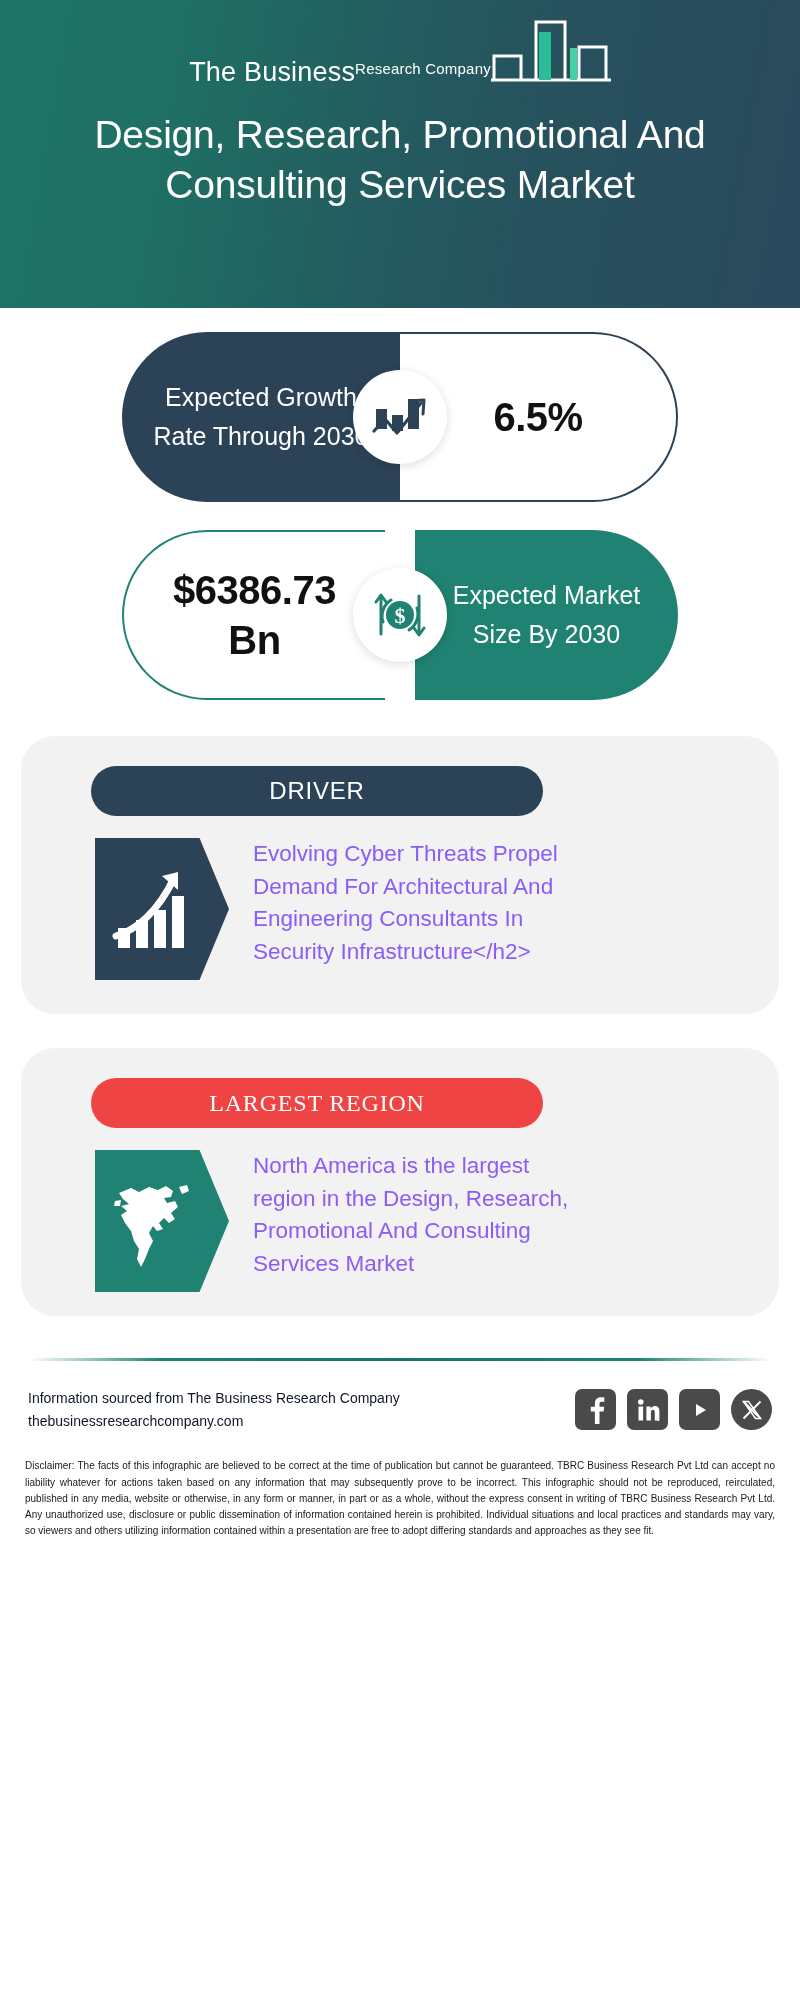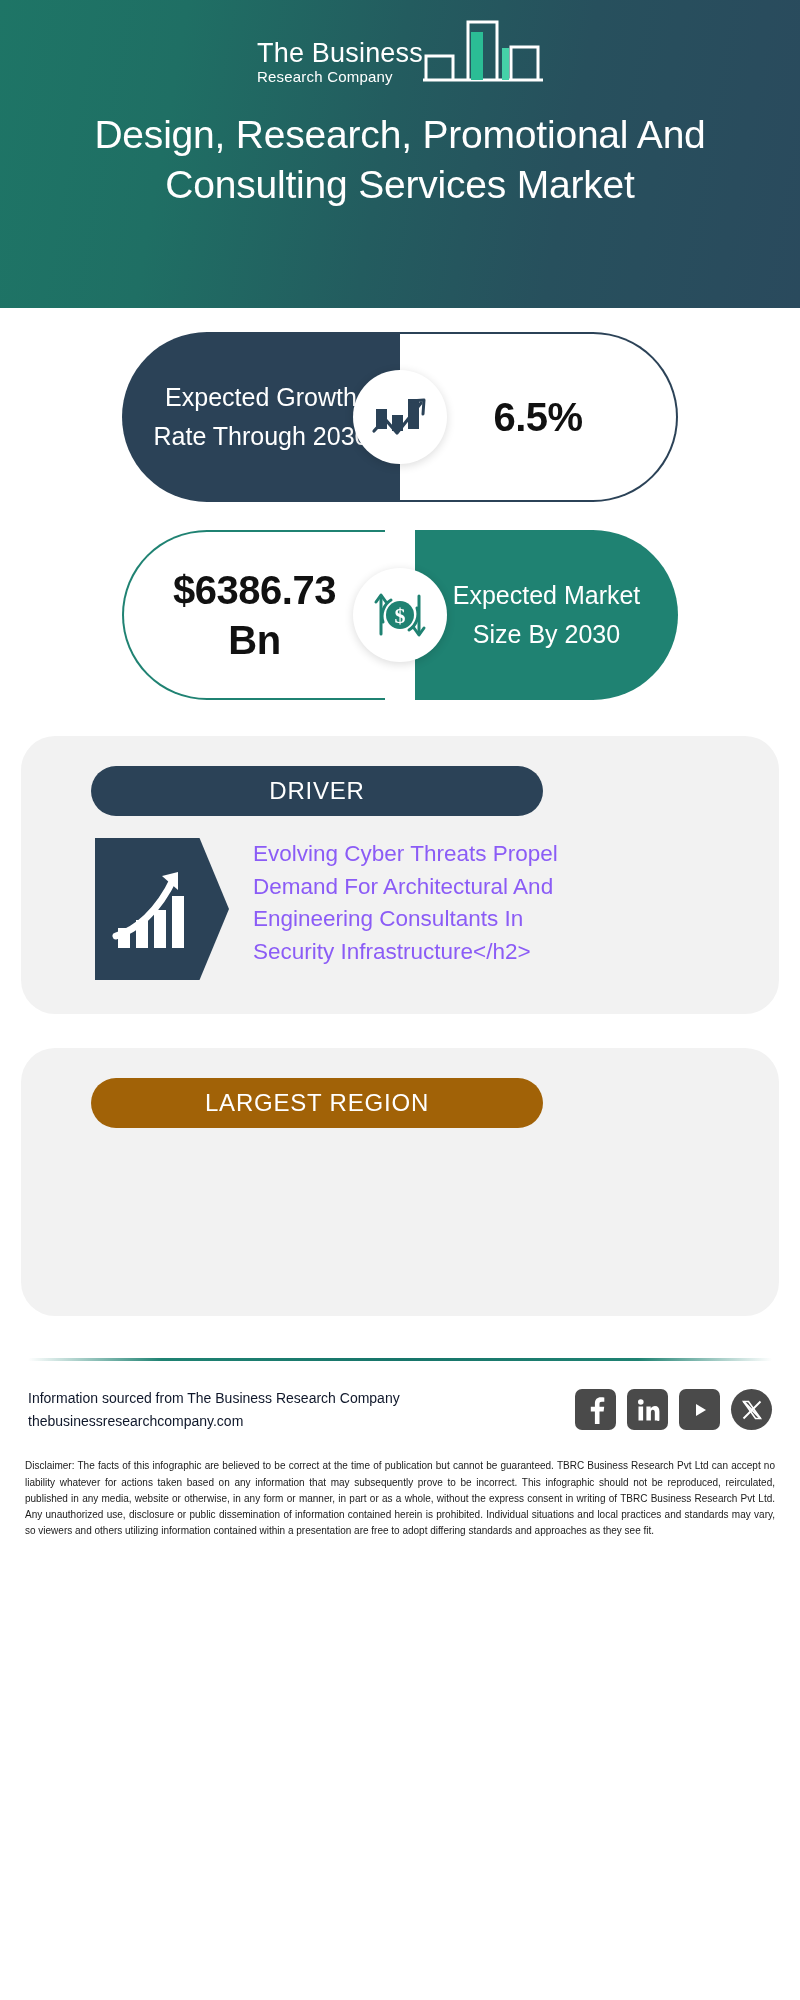--- a/index.html
+++ b/index.html
@@ -13,21 +13,21 @@
   }
 
   
   .header {
     height:308px;
     background:linear-gradient(100deg,#1e7566 0%, #1f6f64 22%, #235c5f 48%, #27505d 70%, #2a4a5d 100%);
     display:flex; flex-direction:column; align-items:center;
     padding-top:18px;
   }
   .logo-wrap { display:flex; align-items:flex-end; justify-content:center; height:72px; }
-  .logo-text { display:flex; flex-direction:column; align-items:flex-start; padding-bottom:4px; }
+  .logo-text { display:flex; align-items:flex-start; padding-bottom:4px; }
   .logo-line1 {
     color:#ffffff; font-size:27px; letter-spacing:0.2px; line-height:1.0;
     font-weight:400; font-family:"Liberation Sans", sans-serif;
   }
   .logo-line2 {
     color:#ffffff; font-size:15px; letter-spacing:0.2px; line-height:1.3;
     font-weight:400;
   }
   .logo-mark { margin-left:0px; margin-bottom:2px; }
 
@@ -123,21 +123,21 @@
     width:452px;
     height:50px;
     margin-left:70px;
     border-radius:26px;
     display:flex; align-items:center; justify-content:center;
     color:#ffffff;
     font-size:24px;
     letter-spacing:0.8px;
   }
   .pill-dark { background:#2b4257; }
-  .pill-teal { background:#a16207; }
+  .pill-teal { background:#ef4444;font-family:Liberation Serif, serif; }
 
   .panel-body {
     display:flex;
     align-items:flex-start;
     margin-top:22px;
     padding-left:74px;
   }
   .hex {
     width:134px; height:142px; flex:0 0 134px;
     clip-path:polygon(0 0, 78% 0, 100% 50%, 78% 100%, 0 100%);
@@ -264,20 +264,33 @@
       </svg>
     </div>
     <div class="panel-text">Evolving Cyber Threats Propel Demand For Architectural And Engineering Consultants In Security Infrastructure&lt;/h2&gt;</div>
   </div>
 </div>
 
 <div class="panel" id="region-panel">
   <div class="pill pill-teal">
     <span>LARGEST REGION</span>
   </div>
+  <div class="panel-body">
+    <div class="hex hex-teal">
+      <svg width="92" height="100" viewBox="0 0 92 100" style="margin-left:-14px;">
+        <path fill="#ffffff" d="M10 22 L22 17 L30 21 L40 16 L49 19 L57 15 L64 20 L62 26 L55 27 L58 32 L66 30
+          L69 36 L62 42 L66 48 L60 52 L55 47 L50 52 L54 58 L48 60 L44 55 L40 62 L44 70
+          L40 78 L36 88 L32 96 L28 88 L30 78 L25 70 L22 60 L16 52 L12 44 L18 40 L12 35
+          L20 33 L14 28 Z"></path>
+        <path fill="#ffffff" d="M70 16 L78 14 L80 20 L73 23 Z"></path>
+        <path fill="#ffffff" d="M6 30 L12 29 L11 35 L5 35 Z"></path>
+      </svg>
+    </div>
+    <div class="panel-text">North America is the largest region in the Design, Research, Promotional And Consulting Services Market</div>
+  </div>
 </div>
 
 <div class="divider"></div>
 
 <div class="footer-row">
   <div class="source-text">
     <div>Information sourced from The Business Research Company</div>
     <div>thebusinessresearchcompany.com</div>
   </div>
   <div class="socials">

